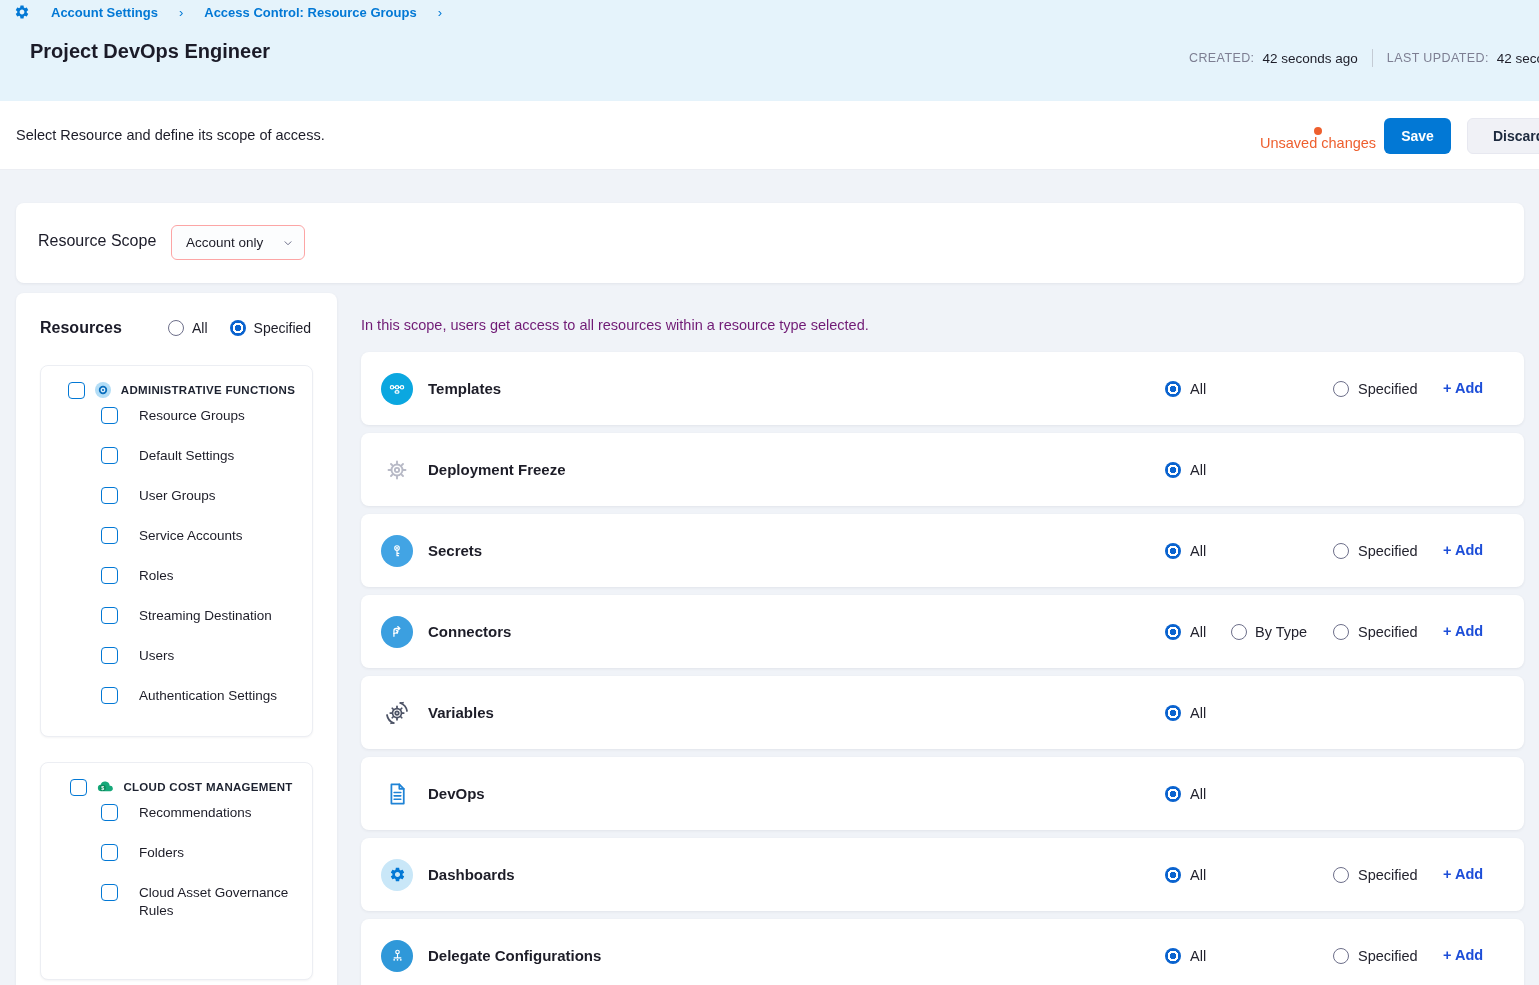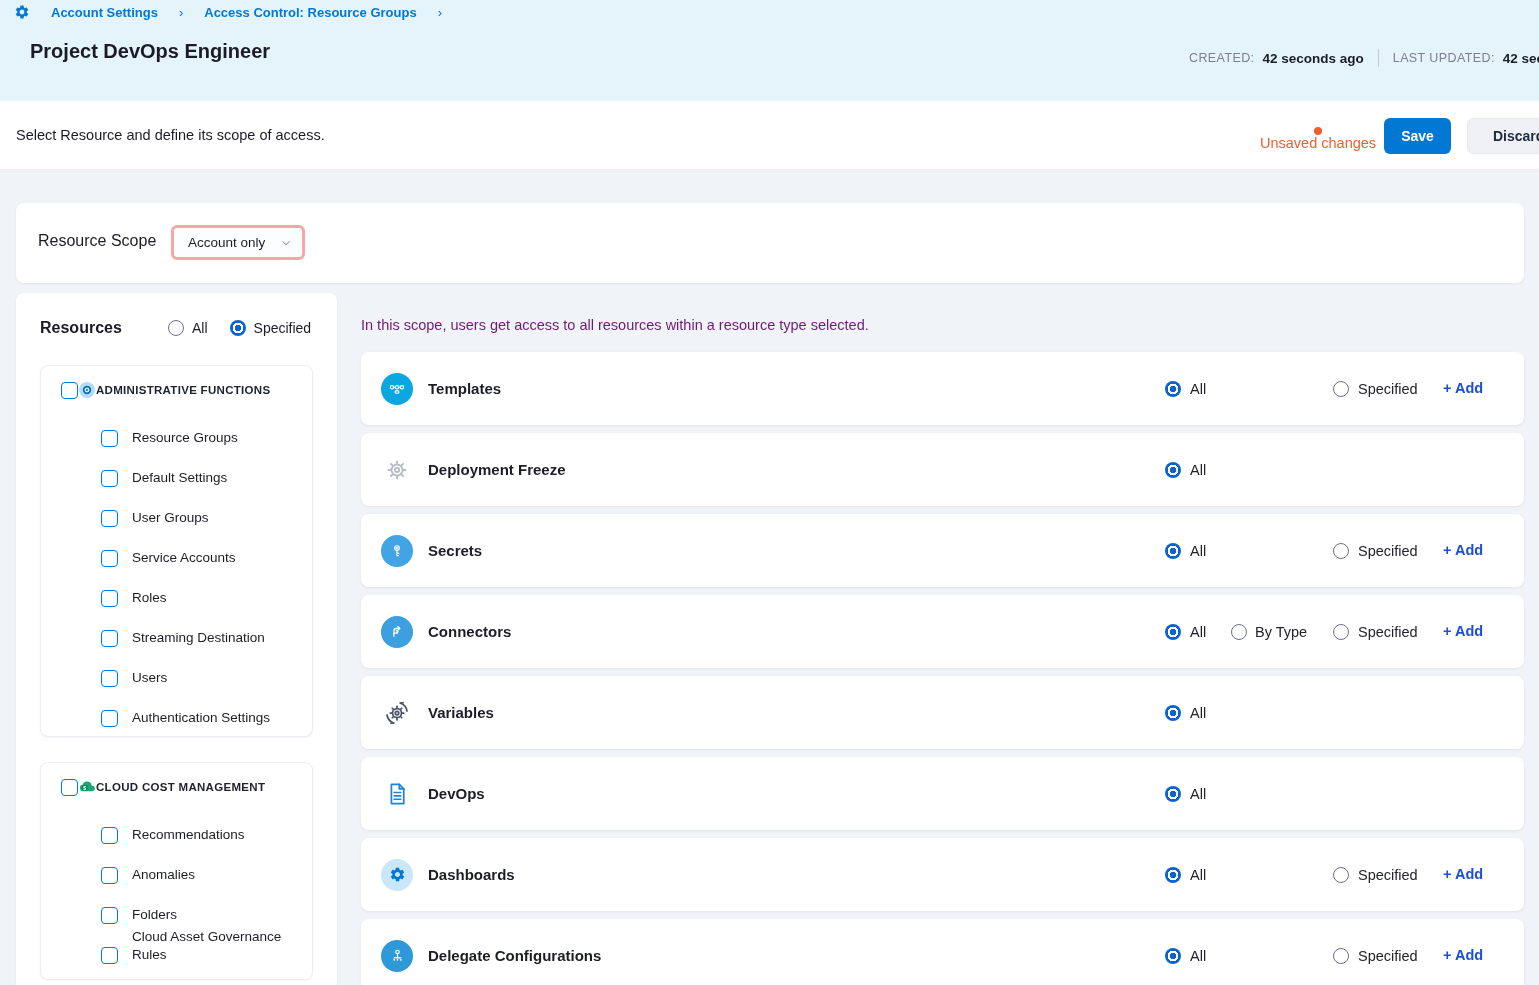--- a/index.html
+++ b/index.html
@@ -10,55 +10,55 @@
   }
   
   .hdr { position:absolute; top:0; left:0; width:1539px; height:101px; background:#e5f3fb; }
   .crumbs { position:absolute; top:4px; left:14px; display:flex; align-items:center; gap:21px; font-size:13px; }
   .crumb { color:#0278d5; font-weight:600; text-decoration:none; cursor:pointer; }
   .crumb-sep { color:#0278d5; font-size:13px; }
   .crumb-gear { display:inline-flex; width:16px; height:16px; }
   .title { position:absolute; top:40px; left:30px; font-size:20px; font-weight:600; color:#1b1b28; }
   .meta { position:absolute; top:49px; left:1189px; display:flex; align-items:center; gap:8px; white-space:nowrap; }
   .mlabel { font-size:12.5px; color:#7d7e92; letter-spacing:.4px; }
-  .mval { font-size:13.5px; color:#1d1d28;font-weight:bold; }
+  .mval { font-size:13.5px; color:#1d1d28; }
   .mdiv { width:1px; height:18px; background:#c4cbd4; margin:0 6px; }
   
   .toolbar { position:absolute; top:101px; left:0; width:1539px; height:69px; background:#ffffff; border-bottom:1px solid #eceef3; }
   .desc { position:absolute; top:26px; left:16px; font-size:14.5px; color:#1c1c28; }
   .unsaved { position:absolute; top:26px; left:1260px; display:flex; align-items:center; color:#ee5f2e; font-size:14.5px;flex-direction:column; }
   .unsaved .dot { width:8px; height:8px; border-radius:50%; background:#ee5f2e; }
   .btn-save { position:absolute; top:17px; left:1384px; width:67px; height:36px; border:none; border-radius:6px;
     background:#0278d5; color:#fff; font-size:14px; font-weight:700; cursor:pointer; font-family:inherit; }
   .btn-discard { position:absolute; top:17px; left:1467px; width:110px; height:36px; border:1px solid #e7e8f0; border-radius:6px;
     background:#f0f1f6; color:#1d2a3e; font-size:14px; font-weight:600; cursor:pointer; font-family:inherit; text-align:left; padding-left:25px; }
   
   .scope-panel { position:absolute; top:203px; left:16px; width:1508px; height:80px; background:#fff;
     border-radius:8px; box-shadow:0 1px 3px rgba(40,41,61,.07); }
   .scope-label { position:absolute; top:29px; left:22px; font-size:16px; font-weight:400; color:#1b1b28; }
-  .scope-select { position:absolute; top:22px; left:155px; width:134px; height:35px; border:3px solid #fca5a5;
+  .scope-select { position:absolute; top:22px; left:155px; width:134px; height:35px; border:1px solid #fca5a5;
     border-radius:6px; background:#fcfdfe; display:flex; align-items:center; justify-content:space-between;
     padding:0 10px 0 14px; font-size:13.5px; color:#1d1d28; cursor:pointer; }
   
   .sidebar { position:absolute; top:293px; left:16px; width:321px; height:692px; background:#fff;
     border-radius:8px 8px 0 0; box-shadow:0 1px 3px rgba(40,41,61,.07); overflow:hidden; }
   .sb-title { position:absolute; top:26px; left:24px; font-size:16px; font-weight:700; color:#1b1b28; }
   .sb-radios { position:absolute; top:27px; left:152px; display:flex; align-items:center; gap:22px; }
   .radio-opt { display:flex; align-items:center; gap:8px; font-size:14px; color:#1d1d28; cursor:pointer; }
   .radio { width:16px; height:16px; border-radius:50%; flex:0 0 16px; }
   .radio.on { background:radial-gradient(circle,#0a63cf 0 3.2px,#fff 3.4px 5.2px,#0a63cf 5.4px 8px); }
   .radio.off { border:1.5px solid #6d6f8a; background:#fff; }
   .group-card { position:absolute; left:24px; width:273px; background:#fff; border:1px solid #eceef3;
     border-radius:8px; box-shadow:0 1px 2px rgba(40,41,61,.05); overflow:hidden; }
   .card1 { top:72px; height:372px; }
   .card2 { top:469px; height:218px; }
-  .group-head { display:flex; align-items:center; padding:15px 10px 8px 20px; }
+  .group-head { display:flex; align-items:center; gap:9px; padding:15px 10px 8px 20px;justify-content:center; }
   .group-label { font-size:11.5px; font-weight:700; letter-spacing:.3px; color:#1d2230; }
   .cb { width:17px; height:17px; border:1.7px solid #0278d5; border-radius:4px; background:#fff; flex:0 0 17px; cursor:pointer; }
-  .g-item { min-height:40px; display:flex; align-items:flex-end; gap:14px; padding-left:60px; padding-right:12px; }
+  .g-item { min-height:40px; display:flex; align-items:flex-start; gap:21px; padding-left:60px; padding-right:12px; }
   .g-item span.lbl { font-size:13.5px; color:#1d1d28; line-height:1.35; }
   .gicon { display:inline-flex; width:18px; height:18px; flex:0 0 18px; }
   
   .info { position:absolute; top:317px; left:361px; font-size:14.5px; color:#701a75;text-align:right; }
   .rows { position:absolute; top:352px; left:361px; width:1163px; display:flex; flex-direction:column; gap:8px; }
   .row { position:relative; height:73px; background:#fff; border-radius:8px; box-shadow:0 1px 3px rgba(40,41,61,.07); flex:0 0 73px; }
   .ricon { position:absolute; top:20.5px; left:20px; width:32px; height:32px; display:flex; align-items:center; justify-content:center; }
   .ricon.circle { border-radius:50%; }
   .bg-templates { background:#0ba7e0; }
   .bg-secrets { background:#42a4e4; }
@@ -190,24 +190,20 @@
           </svg>
       </span>
       <span class="group-label">CLOUD COST MANAGEMENT</span>
     </div>
     <div class="g-item">
         <span class="cb"></span>
         <span class="lbl">Recommendations</span>
       </div>
     <div class="g-item">
         <span class="cb"></span>
-        <span class="lbl">Anomalies</span>
-      </div>
-    <div class="g-item">
-        <span class="cb"></span>
         <span class="lbl">Folders</span>
       </div>
     <div class="g-item">
         <span class="cb"></span>
         <span class="lbl">Cloud Asset Governance Rules</span>
       </div>
   </div>
 </aside>
 
 <p class="info">In this scope, users get access to all resources within a resource type selected.</p>

